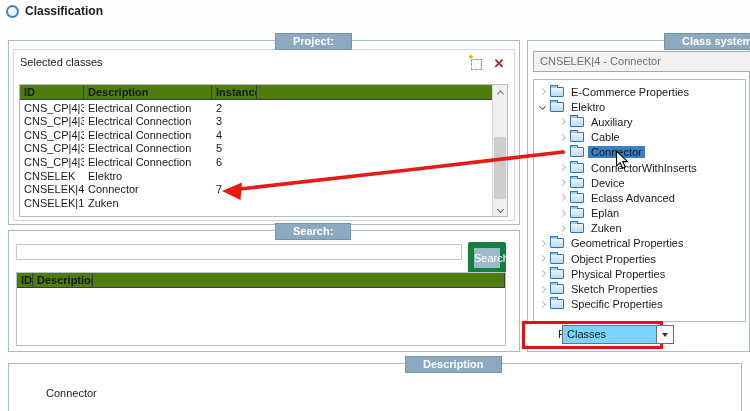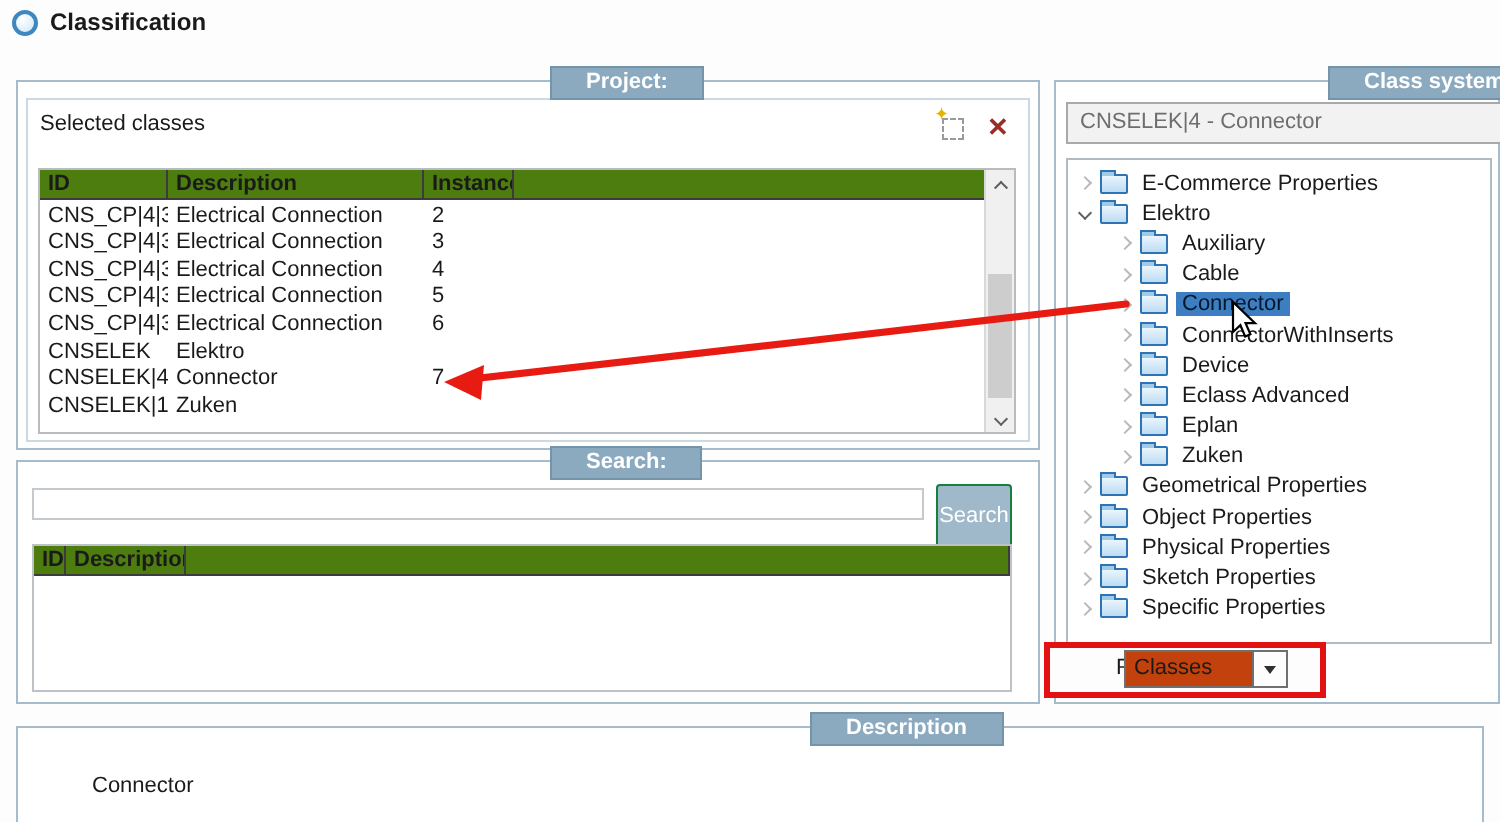--- a/index.html
+++ b/index.html
@@ -52,21 +52,21 @@
   .chev.up { transform:rotate(-135deg) translate(-1px,-1px); }
   .chev.down { transform:rotate(45deg); }
   .chev.right { transform:rotate(-45deg); border-color:#b9b9b9; }
 
   
   #search-panel { left:8px; top:230px; width:512px; height:122px; }
   #search-badge { left:266px; }
   #search-input { position:absolute; left:7px; top:13px; width:446px; height:16px;
     border:1px solid #c3c9cd; font-family:"Liberation Sans",sans-serif; font-size:11px; padding:0 4px; }
   #search-button { position:absolute; left:459px; top:11px; width:38px; height:32px;
-    background:#9fb9cb; border:1px solid #15803d; border-radius:2px; color:#fff;
+    background:#9fb9cb; border:6px solid #15803d; border-radius:2px; color:#fff;
     font-family:"Liberation Sans",sans-serif; font-size:11px; cursor:pointer; }
   #search-table { position:absolute; left:7px; top:41px; width:490px; height:74px;
     border:1px solid #bcc2c6; background:#fff; }
   #search-table .thead { width:100%; }
   .th-sid { width:16px; } .th-sdesc { width:60px; }
 
   
   #class-panel { left:527px; top:40px; width:223px; height:312px; }
   #class-badge { left:136px; }
   #class-combo { position:absolute; left:5px; top:10px; width:220px; height:21px;
@@ -82,22 +82,22 @@
     background:linear-gradient(#eaf5fd,#bcdcf3); border:1px solid #2e74b5; border-radius:1px; }
   .folder::before { content:""; position:absolute; left:-1px; top:-3px; width:6px; height:2px;
     background:#9fcbe8; border:1px solid #2e74b5; border-bottom:none; }
   .tlabel { padding:0 3px; white-space:nowrap; }
   .tlabel.selected { background:#3c7ec1; color:#05182b; }
 
   
   #filter-box { position:absolute; left:522px; top:321px; width:141px; height:28px;
     border:3px solid #e31212; background:#fdfdfd; z-index:40; }
   #filter-label { position:absolute; left:5px; top:4px;margin-left:28px; }
-  #filter-combo { position:absolute; left:37px; top:1px; width:82px; height:19px;
-    border:1px solid #707070; background:#c2410c;padding-left:28px; }
+  #filter-combo { position:absolute; left:37px; top:1px; width:112px; height:19px;
+    border:1px solid #707070; background:#7dd3fc;padding-left:28px; }
   #filter-value { position:absolute; left:4px; top:2px; }
   #filter-arrow-btn { position:absolute; right:0; top:0; bottom:0; width:17px;
     border-left:1px solid #707070; background:#fdfdfd; display:flex; align-items:center; justify-content:center; }
   .tri-down { width:0; height:0; border-left:3.5px solid transparent; border-right:3.5px solid transparent;
     border-top:4.5px solid #303030; }
 
   
   #desc-panel { left:8px; top:363px; width:734px; height:55px; }
   #desc-badge { left:396px; }
   #desc-text { position:absolute; left:37px; top:23px; }

